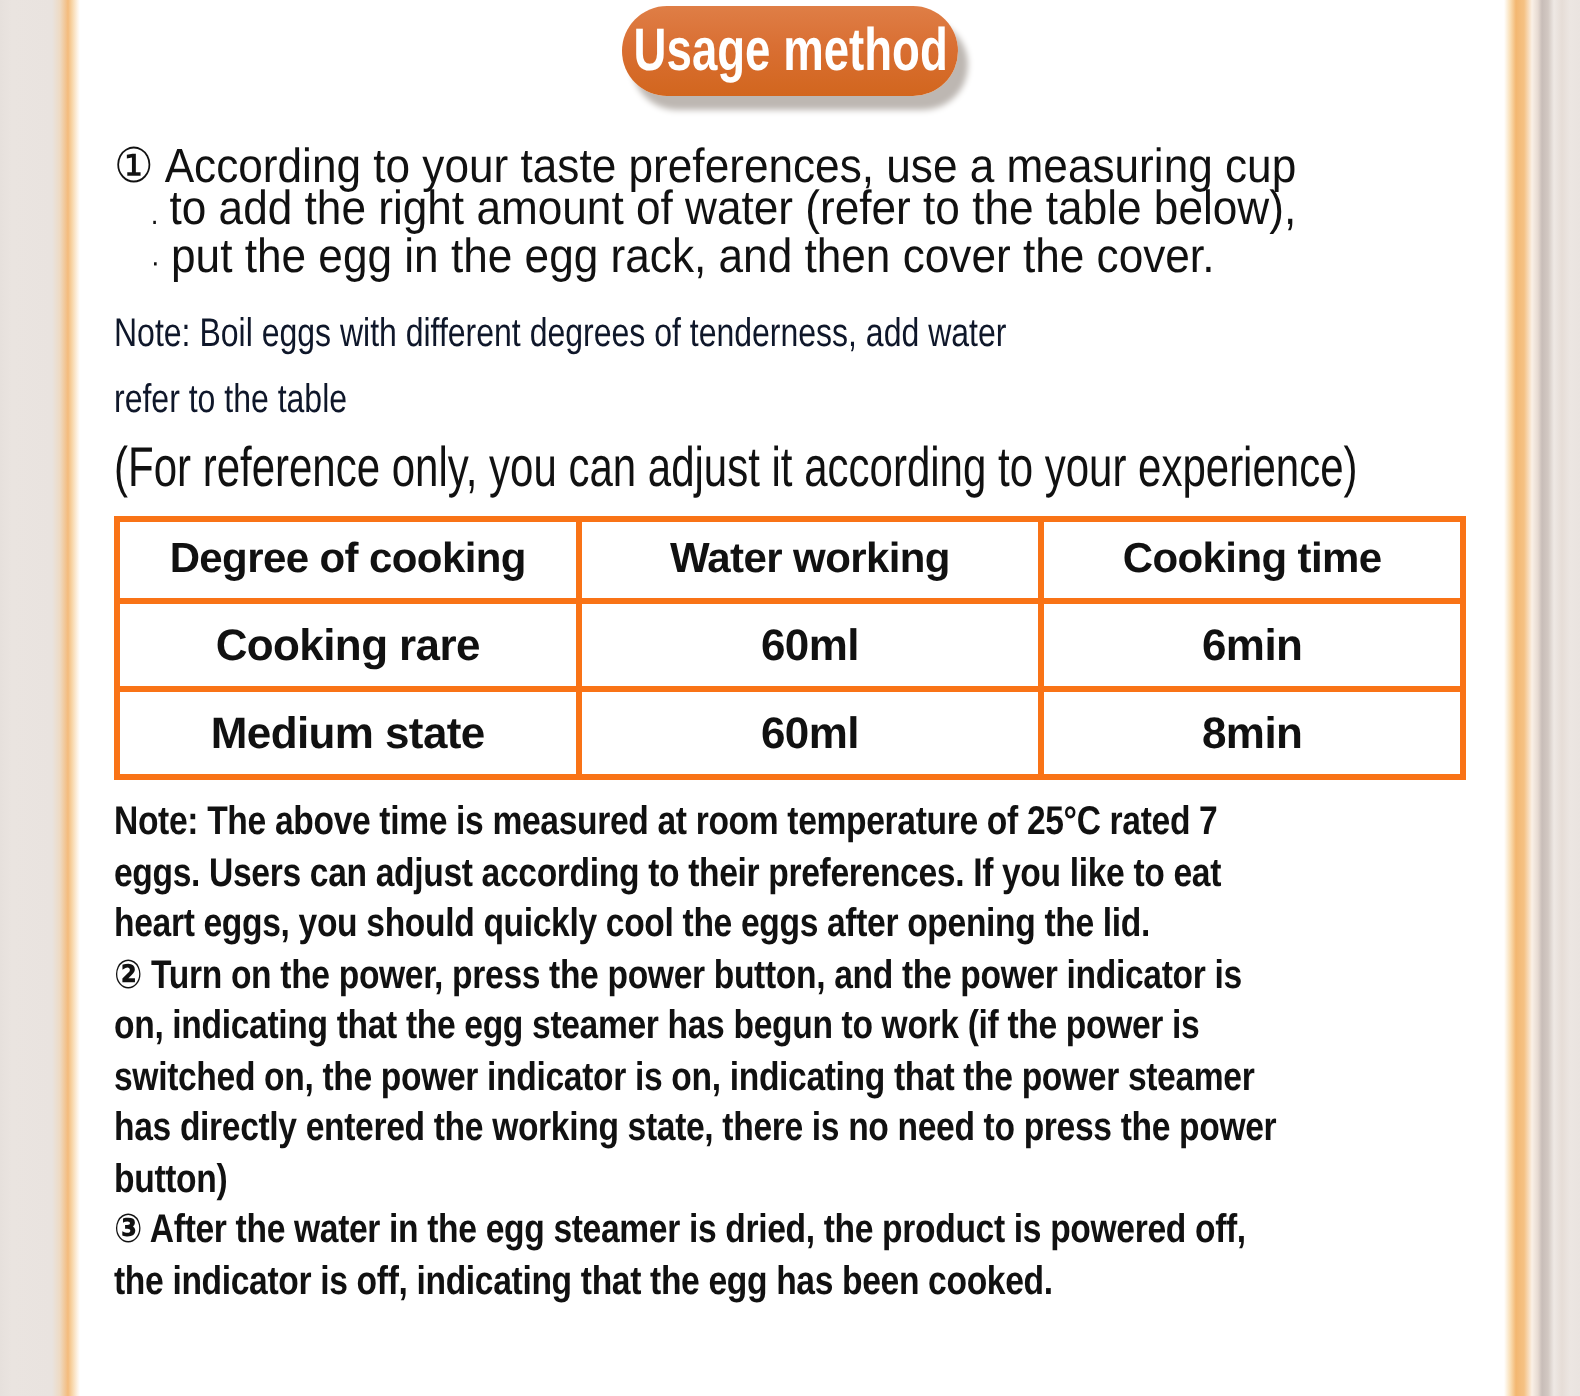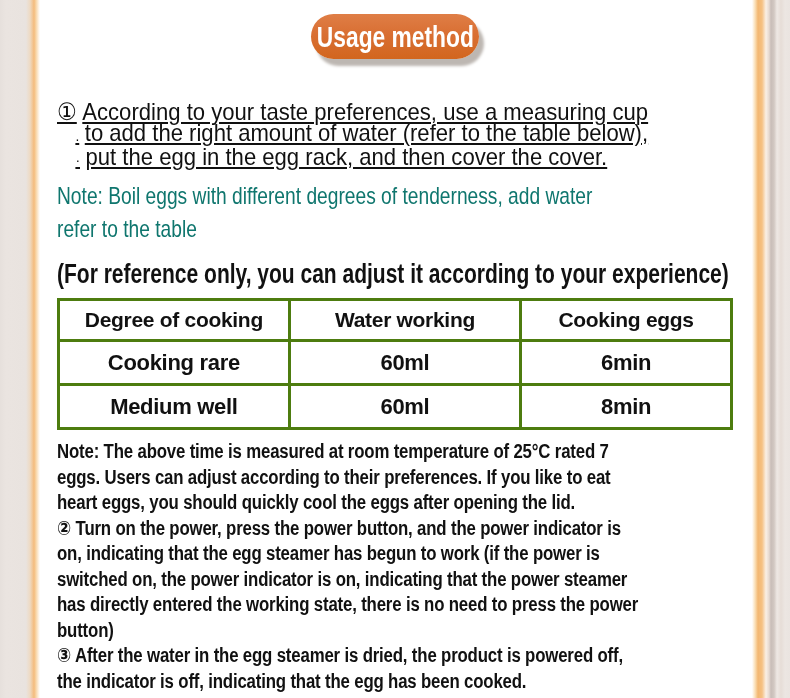--- a/index.html
+++ b/index.html
@@ -18,50 +18,50 @@
     background:linear-gradient(to right,
       #FFFFFF 0px,#FAE0B8 3px,#F3B771 6px,#F5C183 10px,#FAF0E6 14px,
       #E6DAD2 17px,#C8BDB8 19px,#D2C8C2 22px,#EEE8E4 25px,#E6DDD7 29px,
       #ECE6E2 33px,#EAE4E0 38px);
   }
   .content{
     position:absolute;left:40px;right:38px;top:0;height:100%;
     padding:0 19px 0 17px;box-sizing:border-box;
   }
   
-  .badge-row{display:flex;justify-content:center;margin-top:14px;}
+  .badge-row{display:flex;justify-content:center;margin-top:3px;}
   .badge{
     width:168px;height:45px;border-radius:23px;
     background:linear-gradient(180deg,#DF7E46 0%,#D96F33 45%,#D2661E 100%);
     box-shadow:5px 7px 3px #BDB7B2;
     display:flex;align-items:center;justify-content:center;
   }
   .badge-text{
     color:#ffffff;font-weight:bold;font-size:30px;white-space:nowrap;
     transform:scaleX(0.76);
   }
   
   .cline{display:block;white-space:nowrap;transform-origin:0 50%;}
   
-  .step1{margin-top:42px;font-size:24px;line-height:21px;text-decoration:underline;}
+  .step1{margin-top:25px;font-size:24px;line-height:21px;}
   .step1 .cline{transform:scaleX(0.92);}
   .step1 .marker-circ{margin-right:6px;}
   .step1 .sub{padding-left:20px;}
   .step1 .marker-dot{font-size:15px;margin-right:6px;}
   
-  .note-orange{margin-top:9px;color:#0f766e;font-size:24px;line-height:33px;}
+  .note-orange{margin-top:9px;color:#0f172a;font-size:20px;line-height:33px;}
   .note-orange .cline{transform:scaleX(0.80);}
   
-  .reference{margin-top:13px;font-size:28px;line-height:31px;font-weight:bold;}
+  .reference{margin-top:1px;font-size:28px;line-height:31px;}
   .reference .cline{transform:scaleX(0.75);}
   
   .table-wrap{margin-top:9px;}
   table.cook{width:100%;border-collapse:collapse;table-layout:fixed;}
   table.cook th,table.cook td{
-    border:3px solid #4d7c0f;text-align:center;vertical-align:middle;
+    border:3px solid #f97316;text-align:center;vertical-align:middle;
     font-weight:bold;padding:0;
   }
   table.cook th{font-size:21px;height:38px;letter-spacing:-0.3px;}
   table.cook td{font-size:22px;height:41px;letter-spacing:-0.3px;}
   
   .bold-block{margin-top:9px;font-size:20px;font-weight:bold;line-height:25.5px;}
   .bold-block .cline{transform:scaleX(0.84);letter-spacing:-0.2px;}
 </style>
 </head>
 <body>
@@ -97,31 +97,31 @@
   <div class="reference">
     <span class="cline">(For reference only, you can adjust it according to your experience)</span>
   </div>
 
   <div class="table-wrap">
     <table class="cook">
       <thead>
         <tr>
           <th style="width:34.3%">Degree of cooking</th>
           <th style="width:34.4%">Water working</th>
-          <th style="width:31.3%">Cooking eggs</th>
+          <th style="width:31.3%">Cooking time</th>
         </tr>
       </thead>
       <tbody>
         <tr>
           <td>Cooking rare</td>
           <td>60ml</td>
           <td>6min</td>
         </tr>
         <tr>
-          <td>Medium well</td>
+          <td>Medium state</td>
           <td>60ml</td>
           <td>8min</td>
         </tr>
       </tbody>
     </table>
   </div>
 
   <div class="bold-block">
     <div>
       <span class="cline">Note: The above time is measured at room temperature of 25°C rated 7</span>

